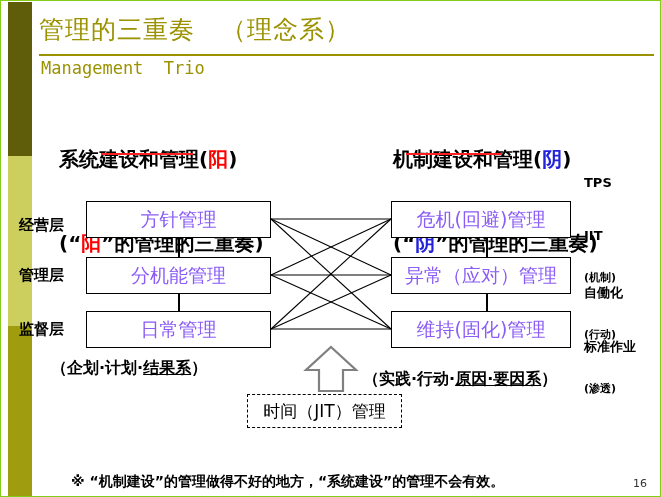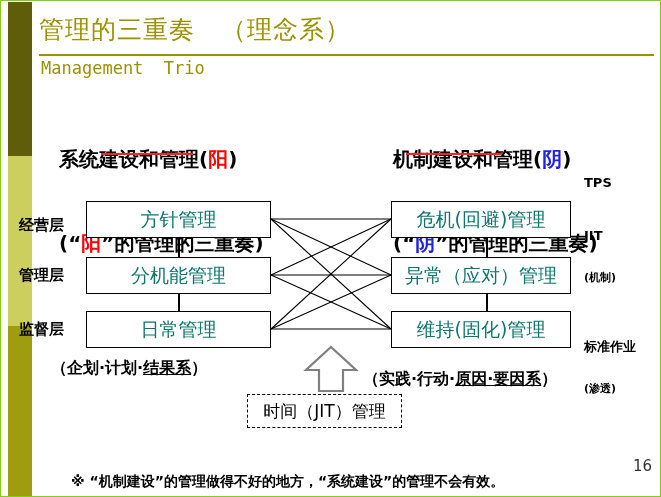--- a/index.html
+++ b/index.html
@@ -62,21 +62,21 @@
     font-size:15px;font-weight:bold;color:#000;white-space:pre;
   }
 
   
   .pbox{
     position:absolute;
     border:1.6px solid #000000;
     background:#ffffff;
     box-sizing:border-box;
     display:flex;align-items:center;justify-content:center;
-    font-size:19px;color:#0f766e;white-space:pre;
+    font-size:19px;color:#8b5cf6;white-space:pre;
   }
   .pbox.left{left:85px;width:185px;height:37px;}
   .pbox.right{left:390px;width:180px;height:37px;text-align:right;}
   .row1{top:200px;}
   .row2{top:256px;}
   .row3{top:310px;}
 
   
   .vconn{position:absolute;width:1.5px;background:#000;}
   .vl1{left:177px;top:237px;height:19px;}
@@ -115,22 +115,22 @@
   
   #uparrow{position:absolute;left:302px;top:343px;width:56px;height:50px;}
 
   
   .note{
     position:absolute;left:70px;top:450px;width:520px;
     font-size:14px;font-weight:bold;color:#000;line-height:20px;
     white-space:pre-line;
   }
   .pageno{
-    position:absolute;left:632px;top:456px;
-    font-size:15px;color:#333;
+    position:absolute;left:632px;top:476px;
+    font-size:11px;color:#333;
   }
 </style>
 </head>
 <body>
 
 <div id="slide">
 
   <div class="bar bar-top"></div>
   <div class="bar bar-mid"></div>
   <div class="bar bar-bot"></div>
@@ -179,20 +179,24 @@
   <div class="pbox right row2">异常（应对）管理</div>
   <div class="pbox right row3">维持(固化)管理</div>
   <div class="vconn vr1"></div>
   <div class="vconn vr2"></div>
 
   <div class="rnote rnote-tps">TPS</div>
   <div class="rnote" style="top:200px;">
     <div>JIT</div>
     <div class="sub">(机制)</div>
   </div>
+  <div class="rnote" style="top:257px;">
+    <div>自働化</div>
+    <div class="sub">(行动)</div>
+  </div>
   <div class="rnote" style="top:311px;">
     <div>标准作业</div>
     <div class="sub">(渗透)</div>
   </div>
 
   <div class="cap cap-left"><span>（企划·计划·</span><span class="u">结果系</span><span>）</span></div>
 
   <div class="cap cap-right"><span>（实践·行动·</span><span class="u">原因·要因系</span><span>）</span></div>
 
   <svg id="uparrow" viewBox="0 0 56 50">

